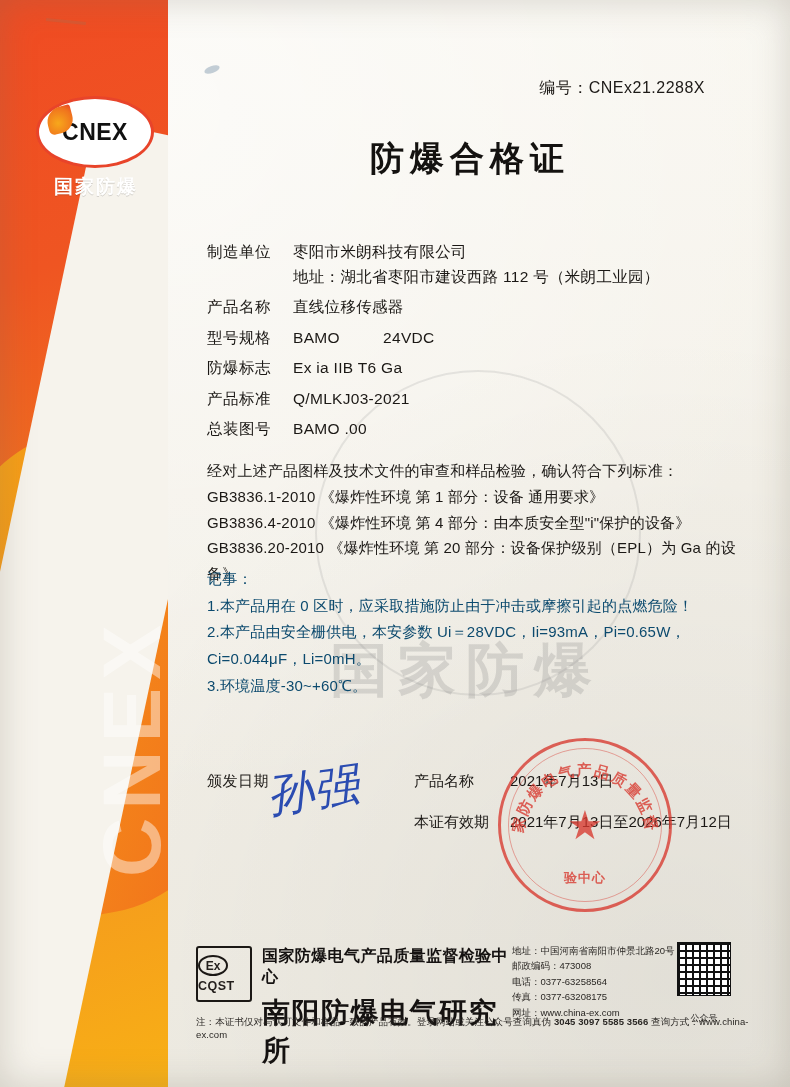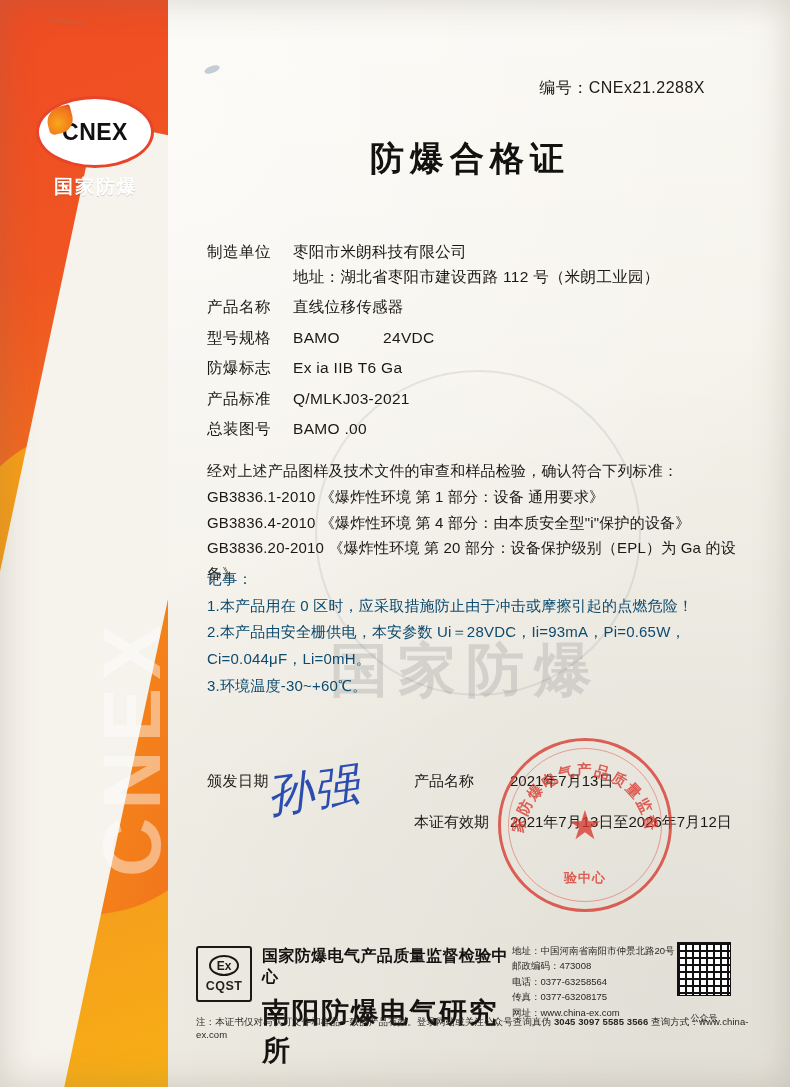--- a/index.html
+++ b/index.html
@@ -318,21 +318,20 @@
     width: 570px;
   }
   .ex-badge {
     position: absolute;
     left: 0; top: 6px;
     width: 56px; height: 56px;
     border: 2px solid #1b1815;
     border-radius: 3px;
     display: flex;
     flex-direction: column;
-    align-items: center;
     justify-content: center;
     box-sizing: border-box;
   }
   .ex-badge .ex-circle {
     width: 30px; height: 21px;
     border: 2px solid #1b1815;
     border-radius: 50%;
     font-size: 12px;
     font-weight: bold;
     display: flex;

